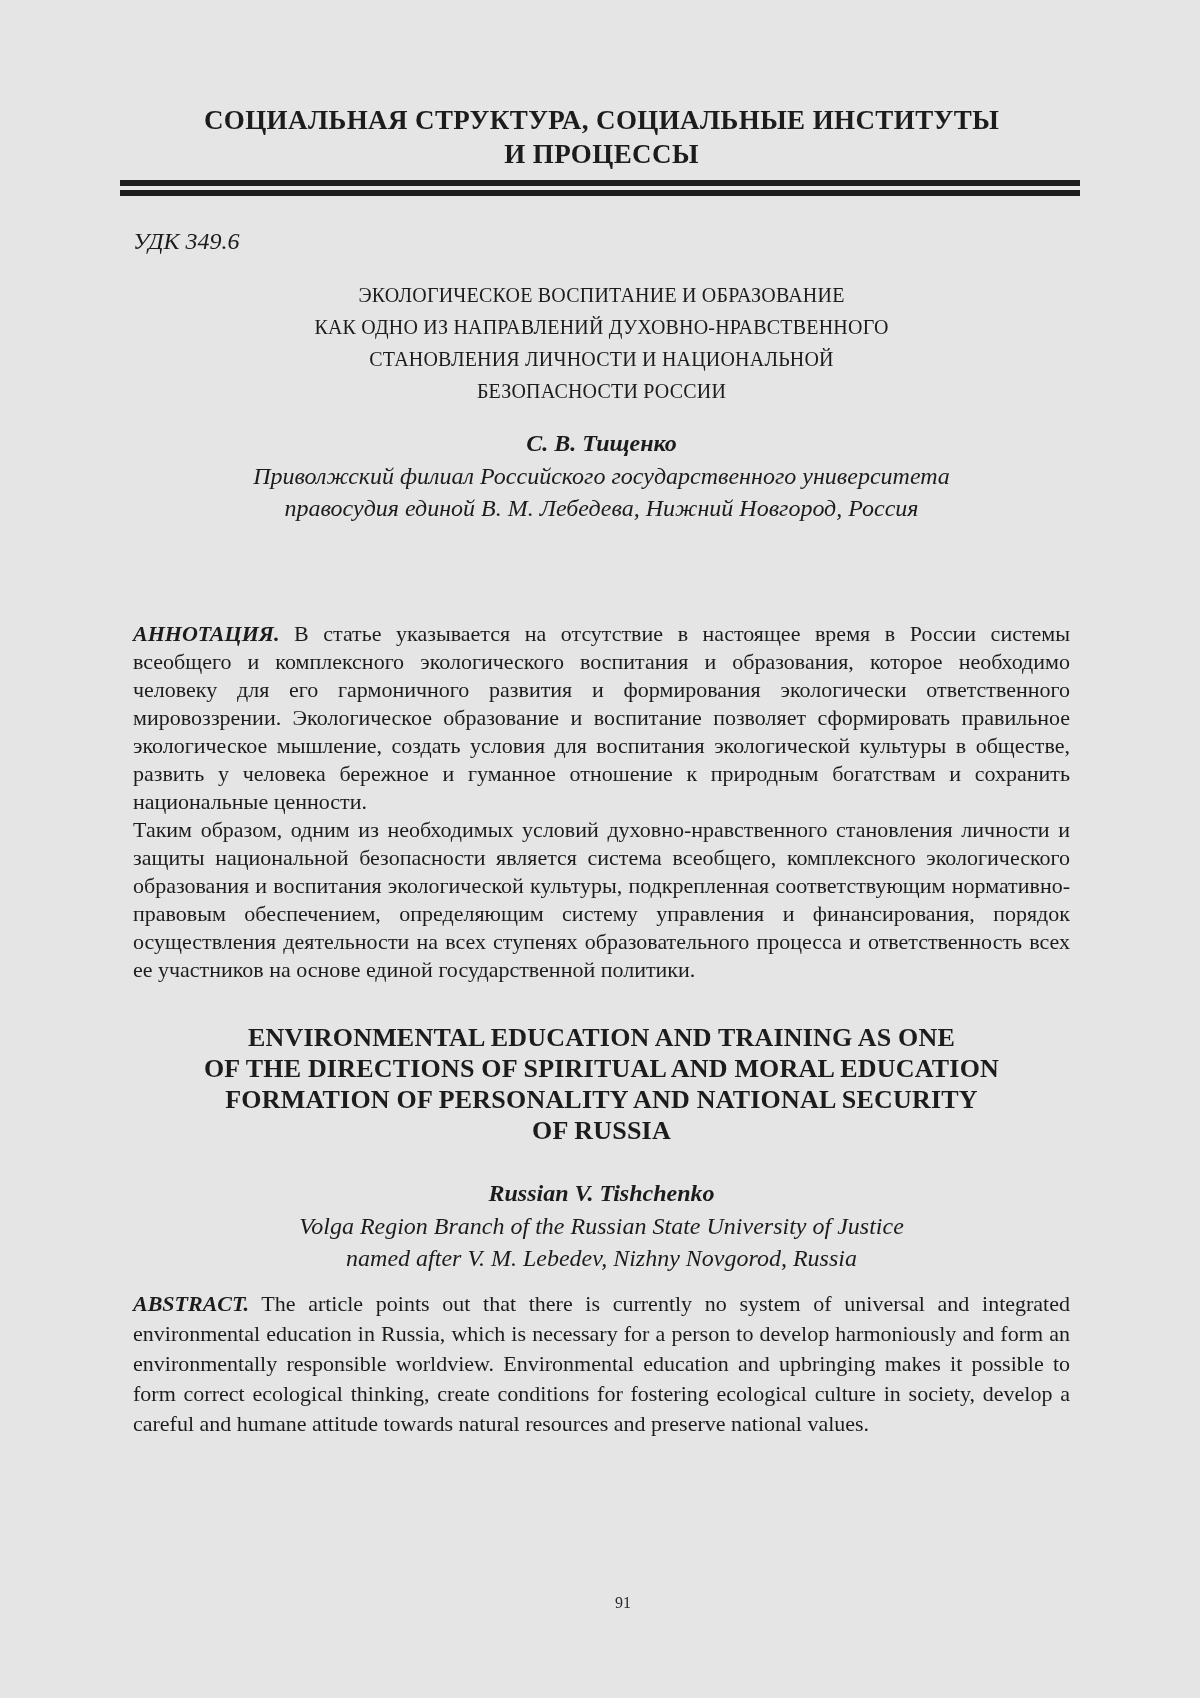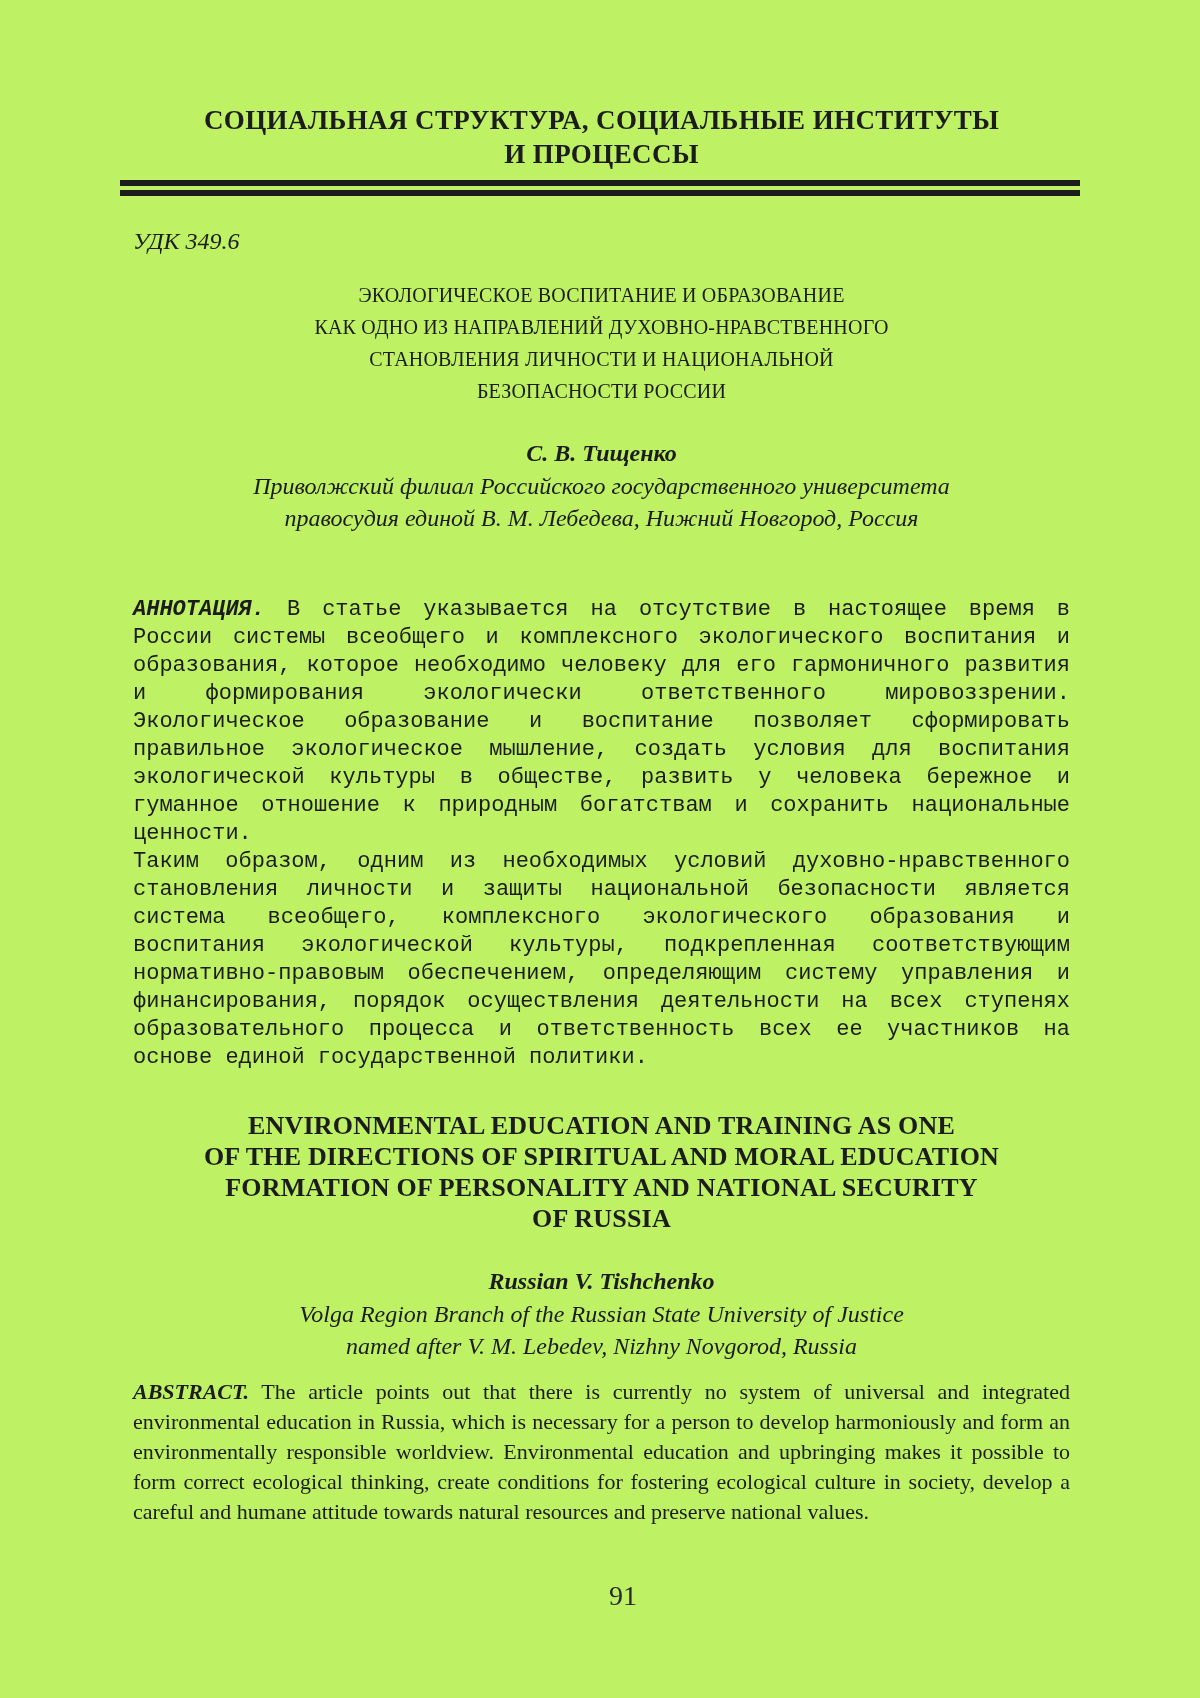--- a/index.html
+++ b/index.html
@@ -5,21 +5,21 @@
   html, body {
     margin: 0;
     padding: 0;
     background: #ffffff;
   }
   .page {
     position: relative;
     width: 1200px;
     height: 1698px;
     margin: 0 auto;
-    background: #bef264;
+    background: #e5e5e5;
     box-sizing: border-box;
     padding: 103px 130px 0 133px;
     font-family: "Liberation Serif", "DejaVu Serif", serif;
     color: #1c1c1c;
     overflow: hidden;
   }
   .section-header {
     text-align: center;
     font-weight: bold;
     font-size: 27px;
@@ -50,41 +50,40 @@
   .article-title-ru {
     margin-top: 24px;
     text-align: center;
     font-weight: normal;
     font-size: 20px;
     line-height: 32px;
     letter-spacing: 0.2px;
     white-space: pre-line;
   }
   .author {
-    margin-top: 31px;
+    margin-top: 21px;
     text-align: center;
     font-weight: bold;
     font-style: italic;
     font-size: 24px;
     line-height: 30px;
   }
   .affiliation {
     margin-top: 2px;
     text-align: center;
     font-style: italic;
     font-size: 24px;
     line-height: 32px;
     white-space: pre-line;
   }
   .abstract-ru {
-    margin-top: 62px;
+    margin-top: 96px;
     font-size: 22px;
     line-height: 28px;
     text-align: justify;
-    font-family: Liberation Mono, monospace;
   }
   .abstract-ru .para2 {
     margin-top: 0;
   }
   .runin-label {
     font-weight: bold;
     font-style: italic;
   }
   .keywords {
     margin-top: 26px;
@@ -109,21 +108,21 @@
     font-size: 22px;
     line-height: 30px;
     text-align: justify;
   }
   .page-number {
     position: absolute;
     left: 0;
     right: 0;
     bottom: 86px;
     text-align: center;
-    font-size: 28px;
+    font-size: 16px;
     color: #2a2a2e;
     padding-left: 46px;
   }
 </style>
 </head>
 <body>
 
 <div class="page">
 
   <div class="section-header">СОЦИАЛЬНАЯ СТРУКТУРА, СОЦИАЛЬНЫЕ ИНСТИТУТЫ

